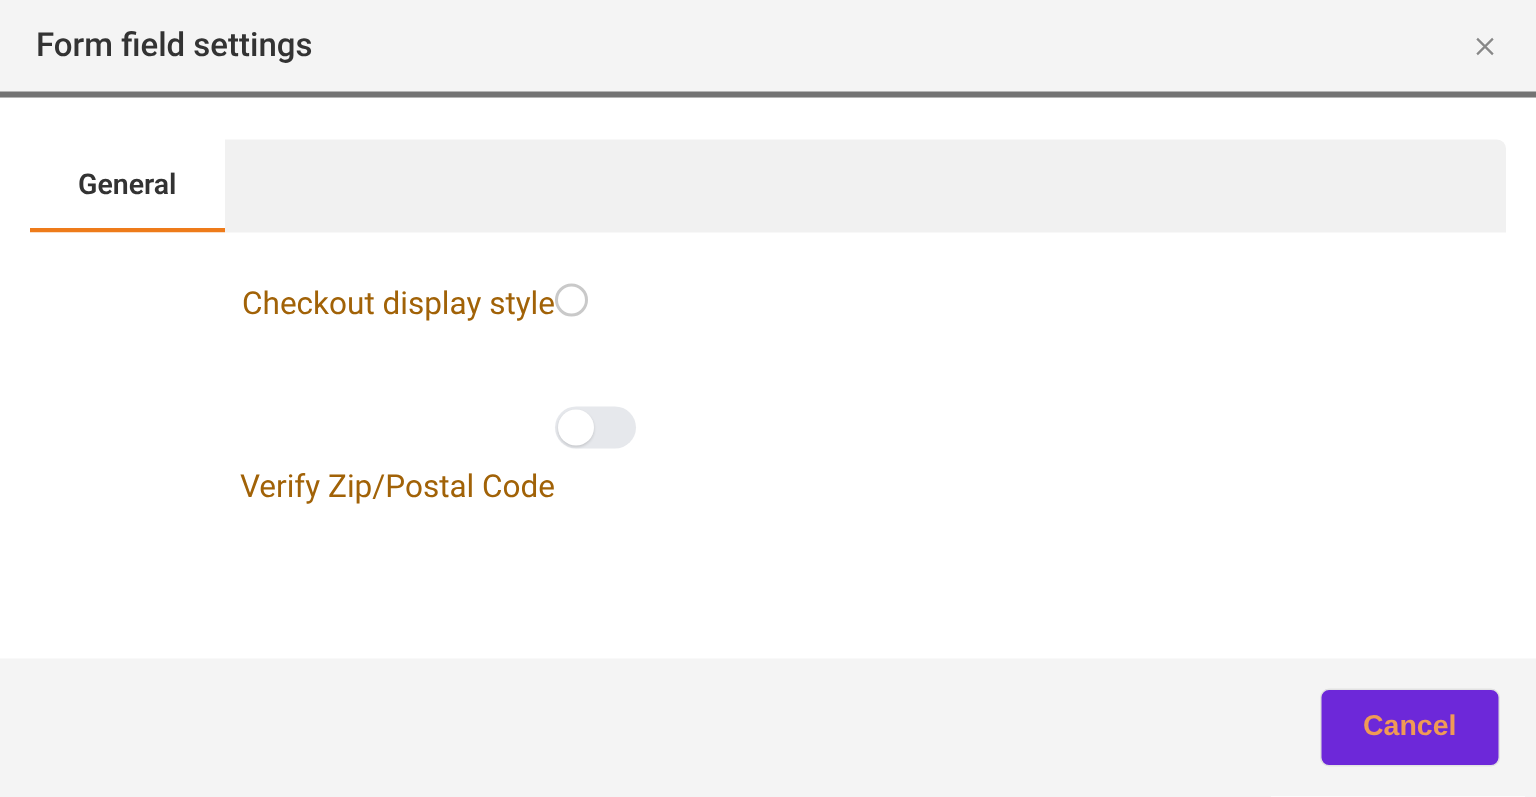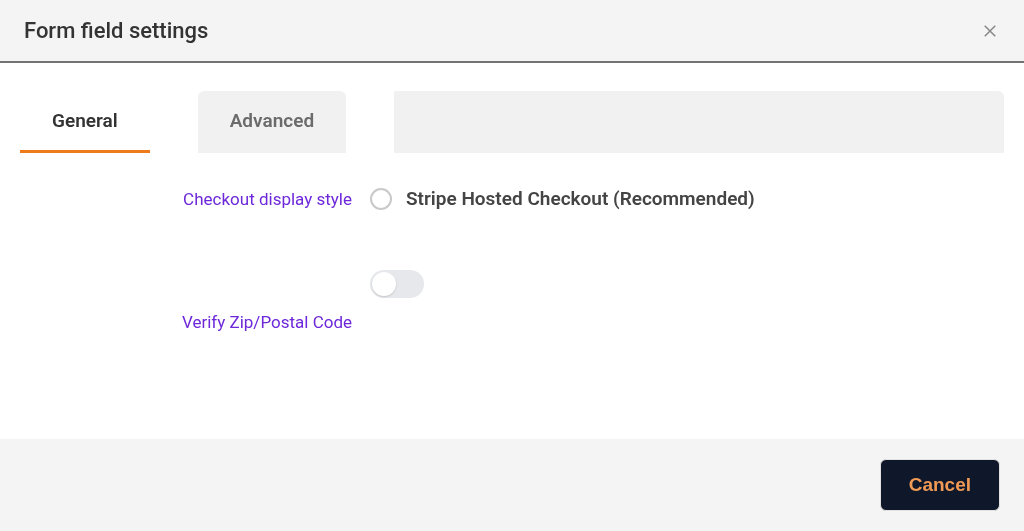--- a/index.html
+++ b/index.html
@@ -4,27 +4,27 @@
 <style>
   * { box-sizing: border-box; margin: 0; padding: 0; }
   html, body { width: 1024px; height: 531px; font-family: -apple-system, BlinkMacSystemFont, "Segoe UI", Roboto, sans-serif; background: #fff; }
   .modal { width: 1024px; height: 531px; display: flex; flex-direction: column; background: #fff; }
   .modal-header {
     background: #f4f4f4;
     padding: 18px 24px;
     display: flex;
     align-items: center;
     justify-content: space-between;
-    border-bottom: 2px solid #737373;
+    border-bottom: 4px solid #737373;
   }
   .modal-title { font-size: 22px; font-weight: 500; color: #333; }
   .close-btn { width: 20px; height: 20px; cursor: pointer; display:flex; align-items:center; justify-content:center; }
   .close-btn svg { width: 18px; height: 18px; stroke: #888; stroke-width: 2; }
   .modal-body { flex: 1; padding: 28px 20px 0 20px; }
-  .tabs { display: flex; gap: 48px; }
+  .tabs { display: flex; }
   .tab {
     padding: 18px 32px;
     font-size: 19px;
     font-weight: 600;
     color: #6b6b6b;
     cursor: pointer;
     background: #f1f1f1;
     border-radius: 6px 6px 0 0;
   }
   .tab.inactive-rest {
@@ -38,23 +38,23 @@
   }
   .settings { padding: 34px 0 0 0; }
   .field-row {
     display: flex;
     align-items: flex-start;
     margin-bottom: 48px;
   }
   .field-label {
     width: 350px;
     text-align: right;
-    padding-right: 18px;
-    font-size: 17px;
-    color: #6d28d9;
+    padding-right: 0;
+    font-size: 21px;
+    color: #a16207;
     padding-top: 2px;
   }
   .field-control { flex: 1; }
   .radio-row { display: flex; align-items: center; margin-bottom: 12px; cursor: pointer; }
   .radio {
     width: 22px; height: 22px; border-radius: 50%;
     border: 2px solid #c9c9c9;
     margin-right: 14px;
     display: inline-flex; align-items: center; justify-content: center;
     flex-shrink: 0;
@@ -83,21 +83,21 @@
   }
   .btn {
     padding: 14px 28px;
     font-size: 19px;
     font-weight: 600;
     border-radius: 6px;
     cursor: pointer;
     border: none;
   }
   .btn-cancel {
-    background: #0f172a;
+    background: #6d28d9;
     color: #f09a55;
     border: 1px solid #e2e2e2;
   }
   .btn-primary {
     background: #ee8a2e;
     color: #fff;
   }
 </style>
 </head>
 <body>
@@ -110,32 +110,30 @@
       <svg viewBox="0 0 24 24" fill="none">
         <path d="M5 5 L19 19 M19 5 L5 19"></path>
       </svg>
     </div>
   </div>
 
   <div class="modal-body">
 
     <div class="tabs">
       <div class="tab active">General</div>
-      <div class="tab">Advanced</div>
       <div class="tab inactive-rest"></div>
     </div>
 
     <div class="settings">
 
       <div class="field-row">
         <div class="field-label">Checkout display style</div>
         <div class="field-control">
           <div class="radio-row">
             <span class="radio"></span>
-            <span class="radio-label">Stripe Hosted Checkout (Recommended)</span>
           </div>
         </div>
       </div>
 
       <div class="field-row toggle-row">
         <div class="field-label">Verify Zip/Postal Code</div>
         <div class="field-control">
           <div class="toggle">
             <div class="toggle-knob"></div>
           </div>

